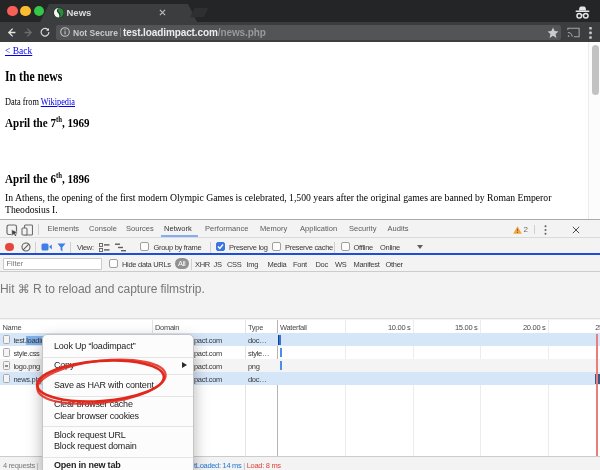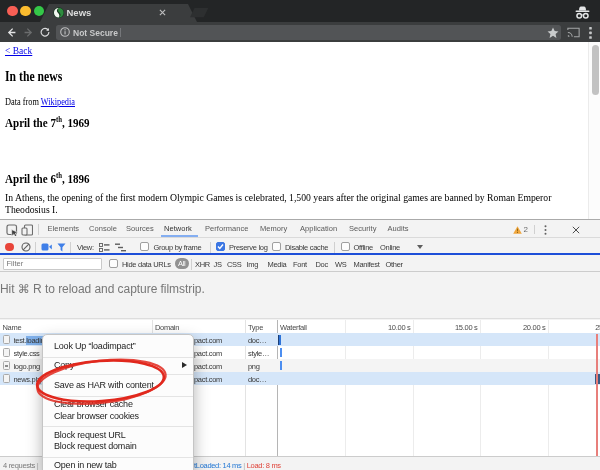--- a/index.html
+++ b/index.html
@@ -150,20 +150,21 @@
     <path d="M11.6 1.2 L11.6 4.8 L8 4.8" fill="#dadbdc" stroke="none"></path>
   </svg>
   <div class="omnibox">
     <svg class="ob-info" viewBox="0 0 10 10">
       <circle cx="5" cy="5" r="4.3" fill="none" stroke="#bcbdbe" stroke-width="1.1"></circle>
       <rect x="4.45" y="4.2" width="1.2" height="3.2" fill="#bcbdbe"></rect>
       <rect x="4.45" y="2.2" width="1.2" height="1.2" fill="#bcbdbe"></rect>
     </svg>
     <span class="ob-notsecure">Not Secure</span>
     <div class="ob-sep"></div>
+    <span class="ob-url"><span class="ob-host">test.loadimpact.com</span><span class="ob-path">/news.php</span></span>
   </div>
   <svg class="navbtn" style="left:547px;top:26.5px;" width="12" height="12" viewBox="0 0 13 13">
     <path d="M6.5 0.5 L8.3 4.4 L12.4 4.8 L9.3 7.6 L10.2 11.8 L6.5 9.6 L2.8 11.8 L3.7 7.6 L0.6 4.8 L4.7 4.4 Z" fill="#c9cbcc" stroke="none"></path>
   </svg>
   <svg class="navbtn" style="left:566.5px;top:27px;" width="13" height="11" viewBox="0 0 15 12">
     <path d="M1 3 L1 1 L14 1 L14 11 L8 11" fill="none" stroke="#a5a7a8" stroke-width="1.2"></path>
     <path d="M1 6 A5 5 0 0 1 6 11" fill="none" stroke="#a5a7a8" stroke-width="1.2"></path>
     <path d="M1 9 A2 2 0 0 1 3 11 L1 11 Z" fill="#a5a7a8"></path>
   </svg>
   <svg class="navbtn" style="left:588.5px;top:26.5px;" width="3" height="12" viewBox="0 0 3 12">
@@ -253,21 +254,21 @@
       <div class="cb" style="left:139.5px;"></div>
       <div class="cklabel" style="left:153.5px;">Group by frame</div>
       <div class="vsep" style="left:210px;top:2.5px;height:11px;"></div>
       <div class="cb checked" style="left:215.5px;">
         <svg width="9" height="9" viewBox="0 0 9 9" style="position:absolute;left:-1px;top:-1px;">
           <path d="M2 4.5 L3.8 6.5 L7 2.5" stroke="#fff" stroke-width="1.4" fill="none"></path>
         </svg>
       </div>
       <div class="cklabel" style="left:229px;">Preserve log</div>
       <div class="cb" style="left:271.5px;"></div>
-      <div class="cklabel" style="left:285px;">Disable cache</div>
+      <div class="cklabel" style="left:285px;">Preserve cache</div>
       <div class="vsep" style="left:333.5px;top:2.5px;height:11px;"></div>
       <div class="cb" style="left:341px;"></div>
       <div class="cklabel" style="left:353.5px;">Offline</div>
       <div class="cklabel" style="left:380px;">Online</div>
       <div class="abs" style="left:417px;top:6px;width:0;height:0;border-top:4px solid #5e5e5e;border-left:3.2px solid transparent;border-right:3.2px solid transparent;"></div>
     </div>
 
     <div class="dt-row dt-filterrow">
       <input class="filterbox" placeholder="Filter" style="">
       <div class="cb" style="left:109px;"></div>
@@ -353,20 +354,20 @@
     <div class="msub" style="top:26.5px;"></div>
     <div class="msep" style="top:39px;"></div>
     <div class="mi" style="top:44px;">Save as HAR with content</div>
     <div class="msep" style="top:60.5px;"></div>
     <div class="mi" style="top:63px;">Clear browser cache</div>
     <div class="mi" style="top:74.5px;">Clear browser cookies</div>
     <div class="msep" style="top:91px;"></div>
     <div class="mi" style="top:93.5px;">Block request URL</div>
     <div class="mi" style="top:105px;">Block request domain</div>
     <div class="msep" style="top:121.5px;"></div>
-    <div class="mi" style="top:123.5px;">Open in new tab</div>
+    <div class="mi" style="top:123.5px;font-weight:bold;">Open in new tab</div>
   </div>
 
   <svg class="annot" width="600" height="470" viewBox="0 0 600 470">
     <ellipse cx="100.5" cy="381" rx="63.5" ry="20" transform="rotate(-4 100.5 381)" fill="none" stroke="#e1281d" stroke-width="2.6" stroke-linecap="round"></ellipse>
     <ellipse cx="101.5" cy="381.8" rx="64.5" ry="21" transform="rotate(-6.5 101.5 381.8)" fill="none" stroke="#e1281d" stroke-width="2.2" stroke-linecap="round" opacity="0.85"></ellipse>
   </svg>
 </div>
 
 </body></html>

